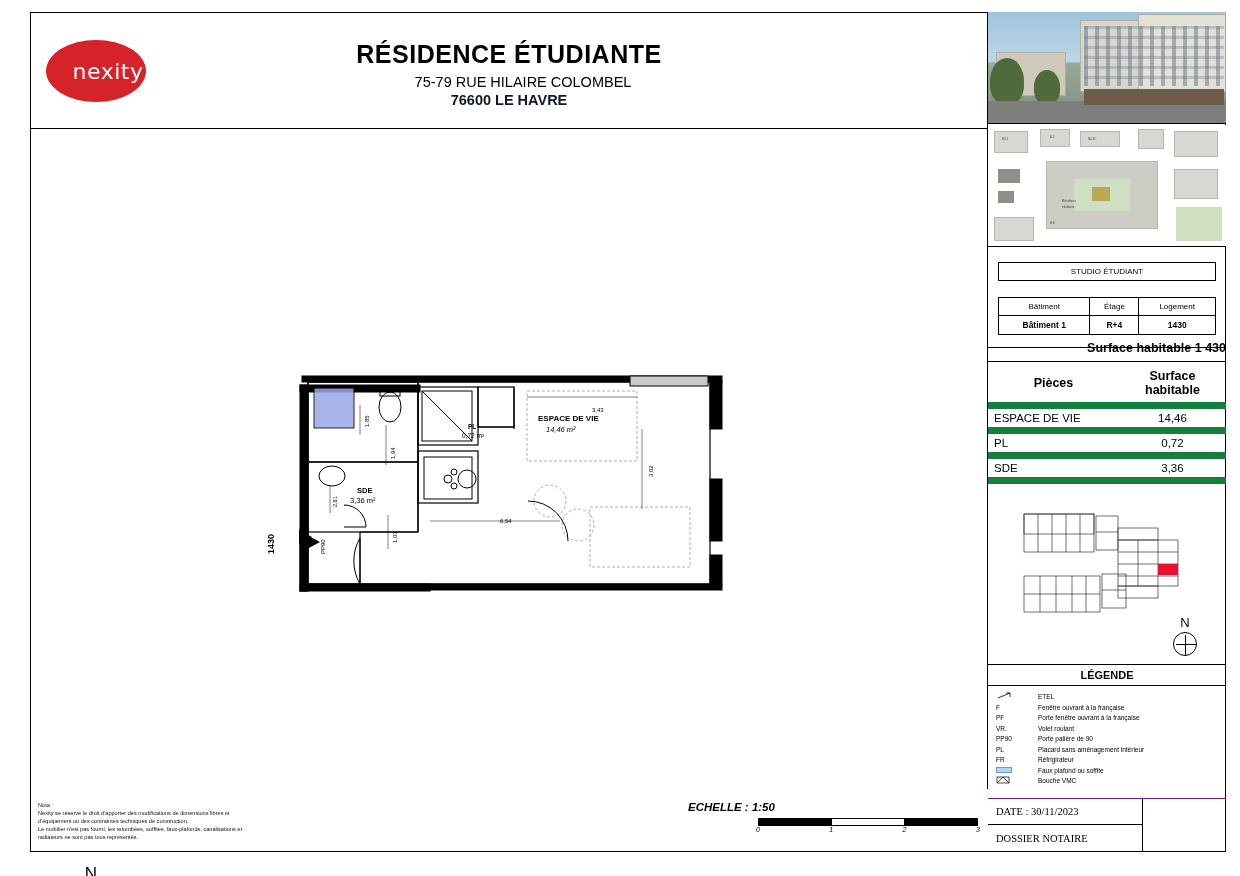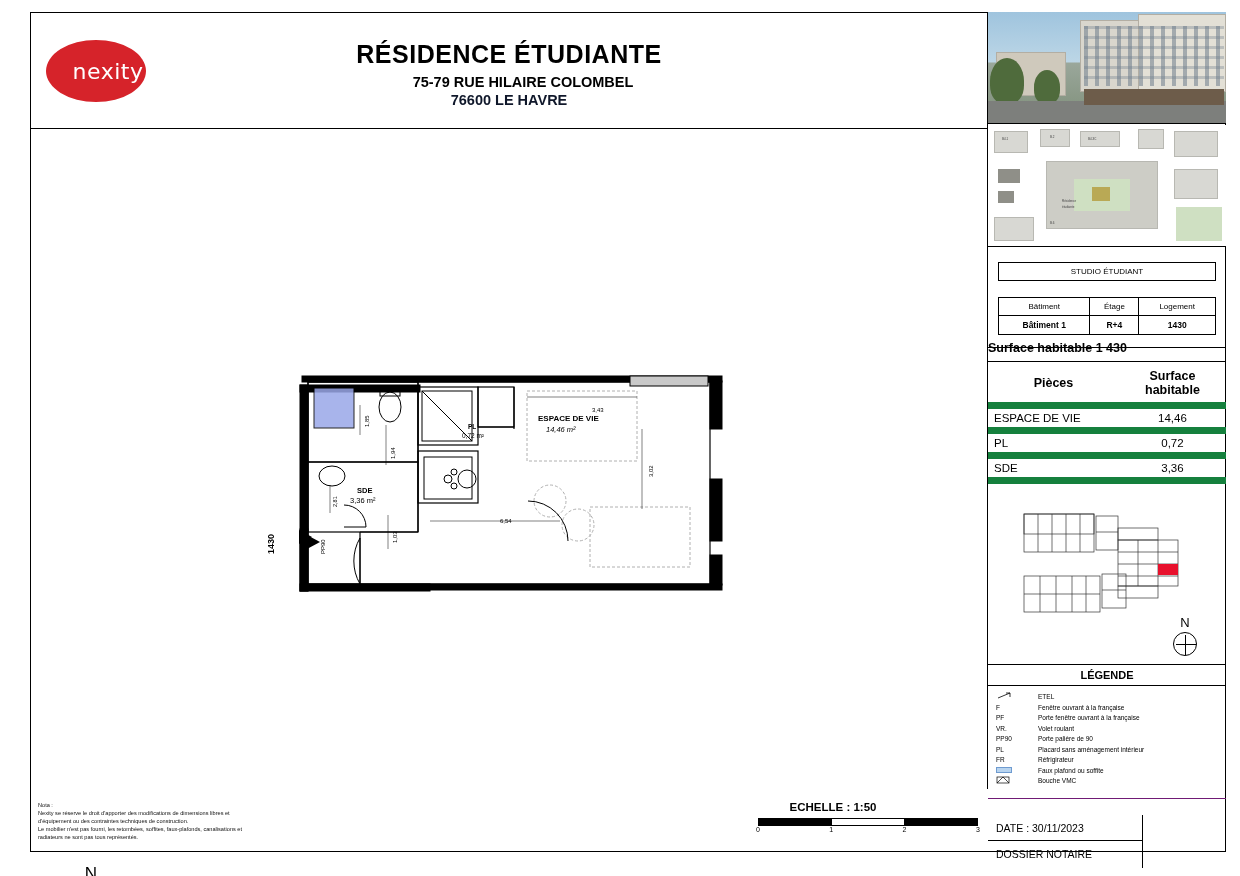--- a/index.html
+++ b/index.html
@@ -51,21 +51,21 @@
     text-align: center;
   }
   .title-main {
     font-size: 25px;
     font-weight: bold;
     letter-spacing: 0.5px;
     color: #000;
   }
   .title-sub {
     font-size: 14.5px;
-    font-weight: bold;
+    font-weight: normal;
     margin-top: 5px;
     color: #000;
     padding-left: 28px;
   }
   .title-sub2 {
     font-size: 14.5px;
     font-weight: bold;
     margin-top: 2px;
     color: #0f172a;
   }
@@ -128,21 +128,21 @@
     width: 100%; border-collapse: collapse;
     font-size: 8px; text-align: center;
   }
   table.lot td { border: 1px solid #000; padding: 4px 2px; }
   table.lot td.hdr { font-size: 8px; }
   table.lot td.val { font-weight: bold; font-size: 8.5px; }
   .lot-top td { padding: 5px 2px; font-size: 8px; }
 
   .surf-title {
     position: absolute; left: 0; top: 322px; width: 238px;
-    text-align: left; font-size: 12.5px; font-weight: bold;
+    text-align: right; font-size: 12.5px; font-weight: bold;
     padding: 7px 0 6px 0;
     border-bottom: 1px solid #000;
   }
   .surf-table {
     position: absolute; left: 0; top: 352px; width: 238px;
   }
   .surf-table table { width: 100%; border-collapse: collapse; }
   .surf-table td {
     font-size: 11.5px; padding: 3px 6px;
     border-bottom: 7px solid #15803d;
@@ -185,22 +185,23 @@
   .legend-rows { padding: 6px 8px 0 8px; }
   .legend-row { display: flex; align-items: center; margin-bottom: 1.5px; height: 9px; }
   .legend-code { width: 42px; font-size: 6.5px; }
   .legend-desc { font-size: 6.5px; }
   .sw-blue { width: 16px; height: 6px; background: #b8d4ef; border: 0.5px solid #6f9bd0; }
 
   .footer-right {
     position: absolute; left: 0; top: 787px; width: 238px; height: 53px;
   }
   .fr-left {
-    position: absolute; left: 0; top: 16px; width: 155px; height: 53px;
+    position: absolute; left: 0; top: 0; width: 155px; height: 53px;
     border-right: 1px solid #000;
+    font-family: Liberation Serif, serif;
   }
   .fr-date {
     height: 26px; border-bottom: 1px solid #000;
     display: flex; align-items: center; padding-left: 8px;
     font-size: 10.5px;
   }
   .fr-dossier {
     height: 26px; display: flex; align-items: center; padding-left: 8px;
     font-size: 10.5px;
   }
@@ -212,21 +213,21 @@
   
   .footer-left {
     position: absolute; left: 30px; top: 789px;
     width: 958px; height: 63px;
   }
   .nota {
     position: absolute; left: 8px; top: 12px;
     font-size: 5.6px; line-height: 1.45; color: #111; width: 300px;
   }
   .scale-wrap {
-    position: absolute; right: 10px; top: 12px; width: 290px; text-align: center;
+    position: absolute; right: 10px; top: 12px; width: 290px; text-align: left; font-style: italic;
   }
   .scale-label { font-size: 11.5px; font-weight: bold; }
   .scale-bar {
     position: relative; margin-top: 5px; margin-left: auto; width: 220px; height: 8px;
     display: flex;
   }
   .scale-bar div { height: 8px; border: 1px solid #000; flex: 1; }
   .sb-b { background: #000; }
   .sb-w { background: #fff; }
   .scale-ticks {

